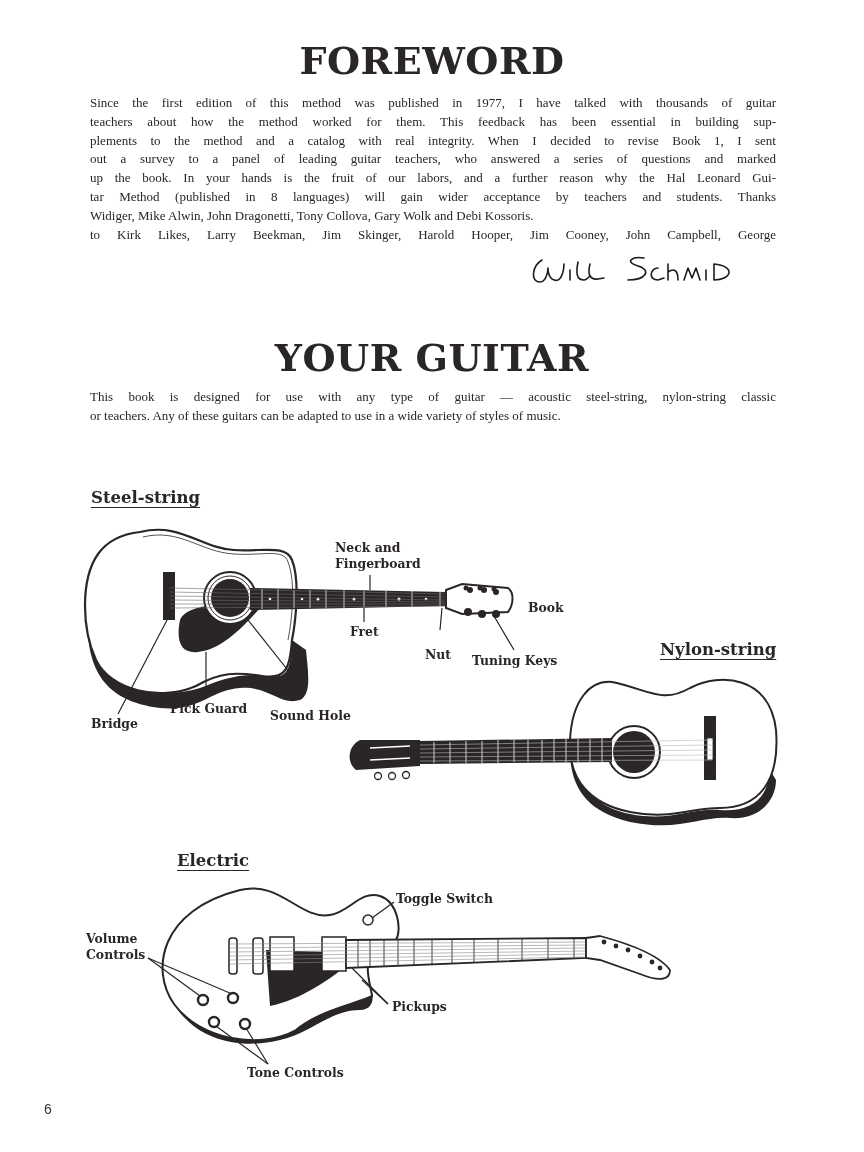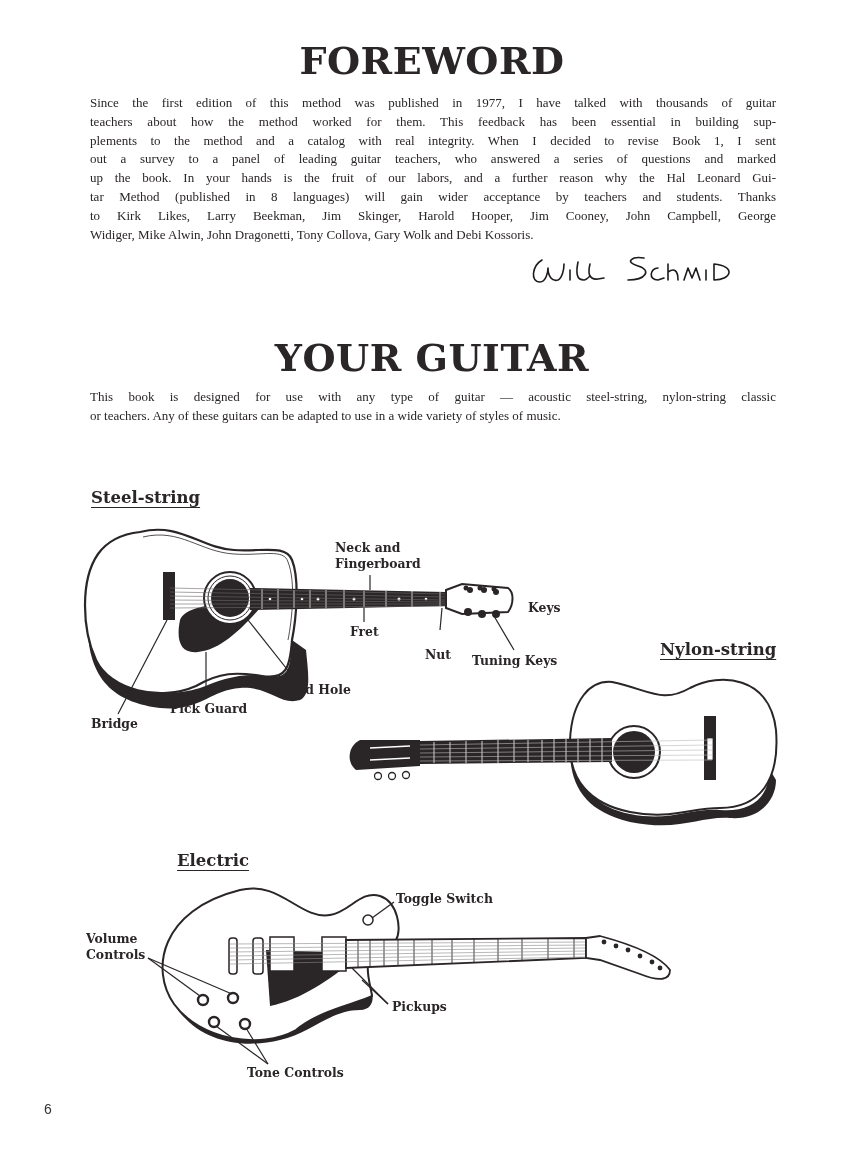--- a/index.html
+++ b/index.html
@@ -37,22 +37,22 @@
 
   <h1 id="foreword-title">FOREWORD</h1>
 
   <p id="foreword-text" class="para">
     <span class="ln">Since the first edition of this method was published in 1977, I have talked with thousands of guitar</span>
     <span class="ln">teachers about how the method worked for them. This feedback has been essential in building sup-</span>
     <span class="ln">plements to the method and a catalog with real integrity. When I decided to revise Book 1, I sent</span>
     <span class="ln">out a survey to a panel of leading guitar teachers, who answered a series of questions and marked</span>
     <span class="ln">up the book. In your hands is the fruit of our labors, and a further reason why the Hal Leonard Gui-</span>
     <span class="ln">tar Method (published in 8 languages) will gain wider acceptance by teachers and students. Thanks</span>
+    <span class="ln last">Widiger, Mike Alwin, John Dragonetti, Tony Collova, Gary Wolk and Debi Kossoris.</span>
     <span class="ln">to Kirk Likes, Larry Beekman, Jim Skinger, Harold Hooper, Jim Cooney, John Campbell, George</span>
-    <span class="ln last">Widiger, Mike Alwin, John Dragonetti, Tony Collova, Gary Wolk and Debi Kossoris.</span>
   </p>
 
   <svg class="signature" viewBox="0 0 220 40">
     <title>Will Schmid</title>
     <g fill="none" stroke="#1f1b1c" stroke-width="1.6" stroke-linecap="round" stroke-linejoin="round">
       <path d="M14 10 C4 16 2 32 12 32 C18 32 20 22 20 18 C20 26 24 32 30 30 C34 28 36 20 36 14"></path>
       <path d="M42 20 L42 30"></path>
       <path d="M50 12 C48 22 48 30 56 30 C58 30 60 28 62 26"></path>
       <path d="M62 14 C60 22 60 30 70 29 L76 28"></path>
       <path d="M116 8 C104 6 96 12 110 16 C124 20 118 30 100 30"></path>
@@ -264,25 +264,25 @@
   </svg>
 
   <div id="label-steel" class="section-label">Steel-string</div>
   <div id="label-nylon" class="section-label">Nylon-string</div>
   <div id="label-electric" class="section-label">Electric</div>
 
   <div class="callout" style="left:335px; top:540px;">
     <span>Neck and</span><br>
     <span>Fingerboard</span>
   </div>
-  <div class="callout" style="left:528px; top:600px;">Keys</div>
+  <div class="callout" style="left:528px; top:600px;">Book</div>
   <div class="callout" style="left:350px; top:624px;">Fret</div>
   <div class="callout" style="left:425px; top:647px;">Nut</div>
   <div class="callout" style="left:472px; top:653px;">Tuning Keys</div>
-  <div class="callout" style="left:270px; top:682px;text-align:center;">Sound Hole</div>
+  <div class="callout" style="left:270px; top:708px;text-align:center;">Sound Hole</div>
   <div class="callout" style="left:170px; top:701px;">Pick Guard</div>
   <div class="callout" style="left:91px; top:716px;">Bridge</div>
 
   <div class="callout" style="left:396px; top:891px;">Toggle Switch</div>
   <div class="callout" style="left:86px; top:931px;">
     <span>Volume</span><br>
     <span>Controls</span>
   </div>
   <div class="callout" style="left:392px; top:999px;">Pickups</div>
   <div class="callout" style="left:247px; top:1065px;">Tone Controls</div>

